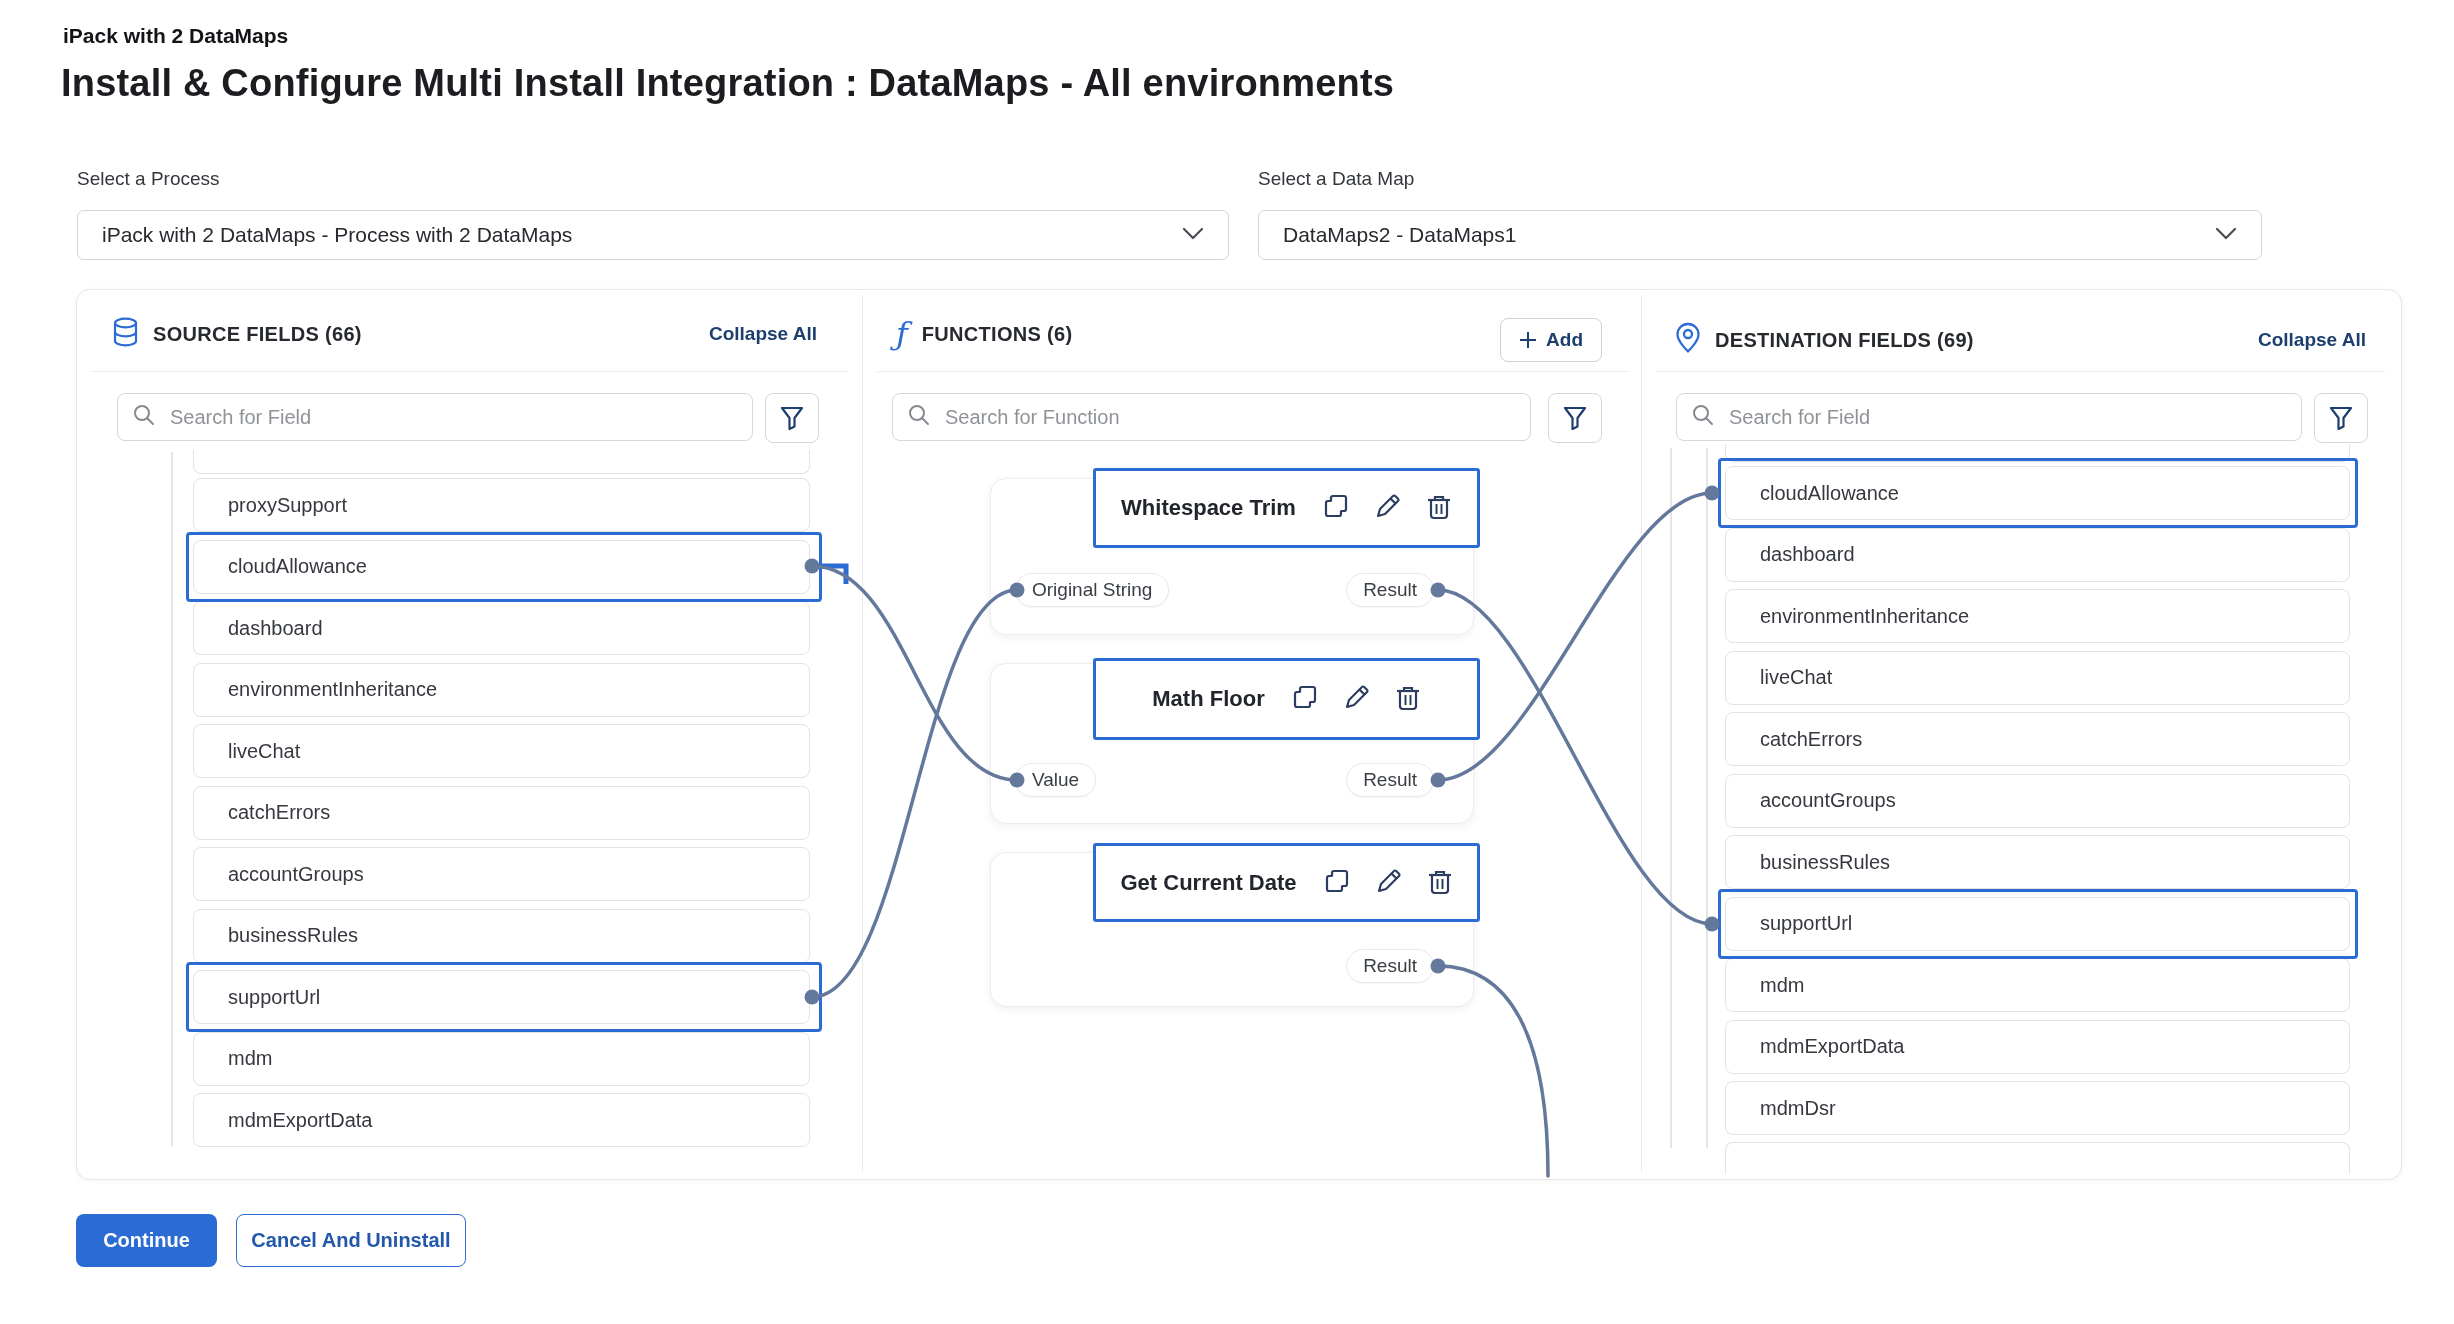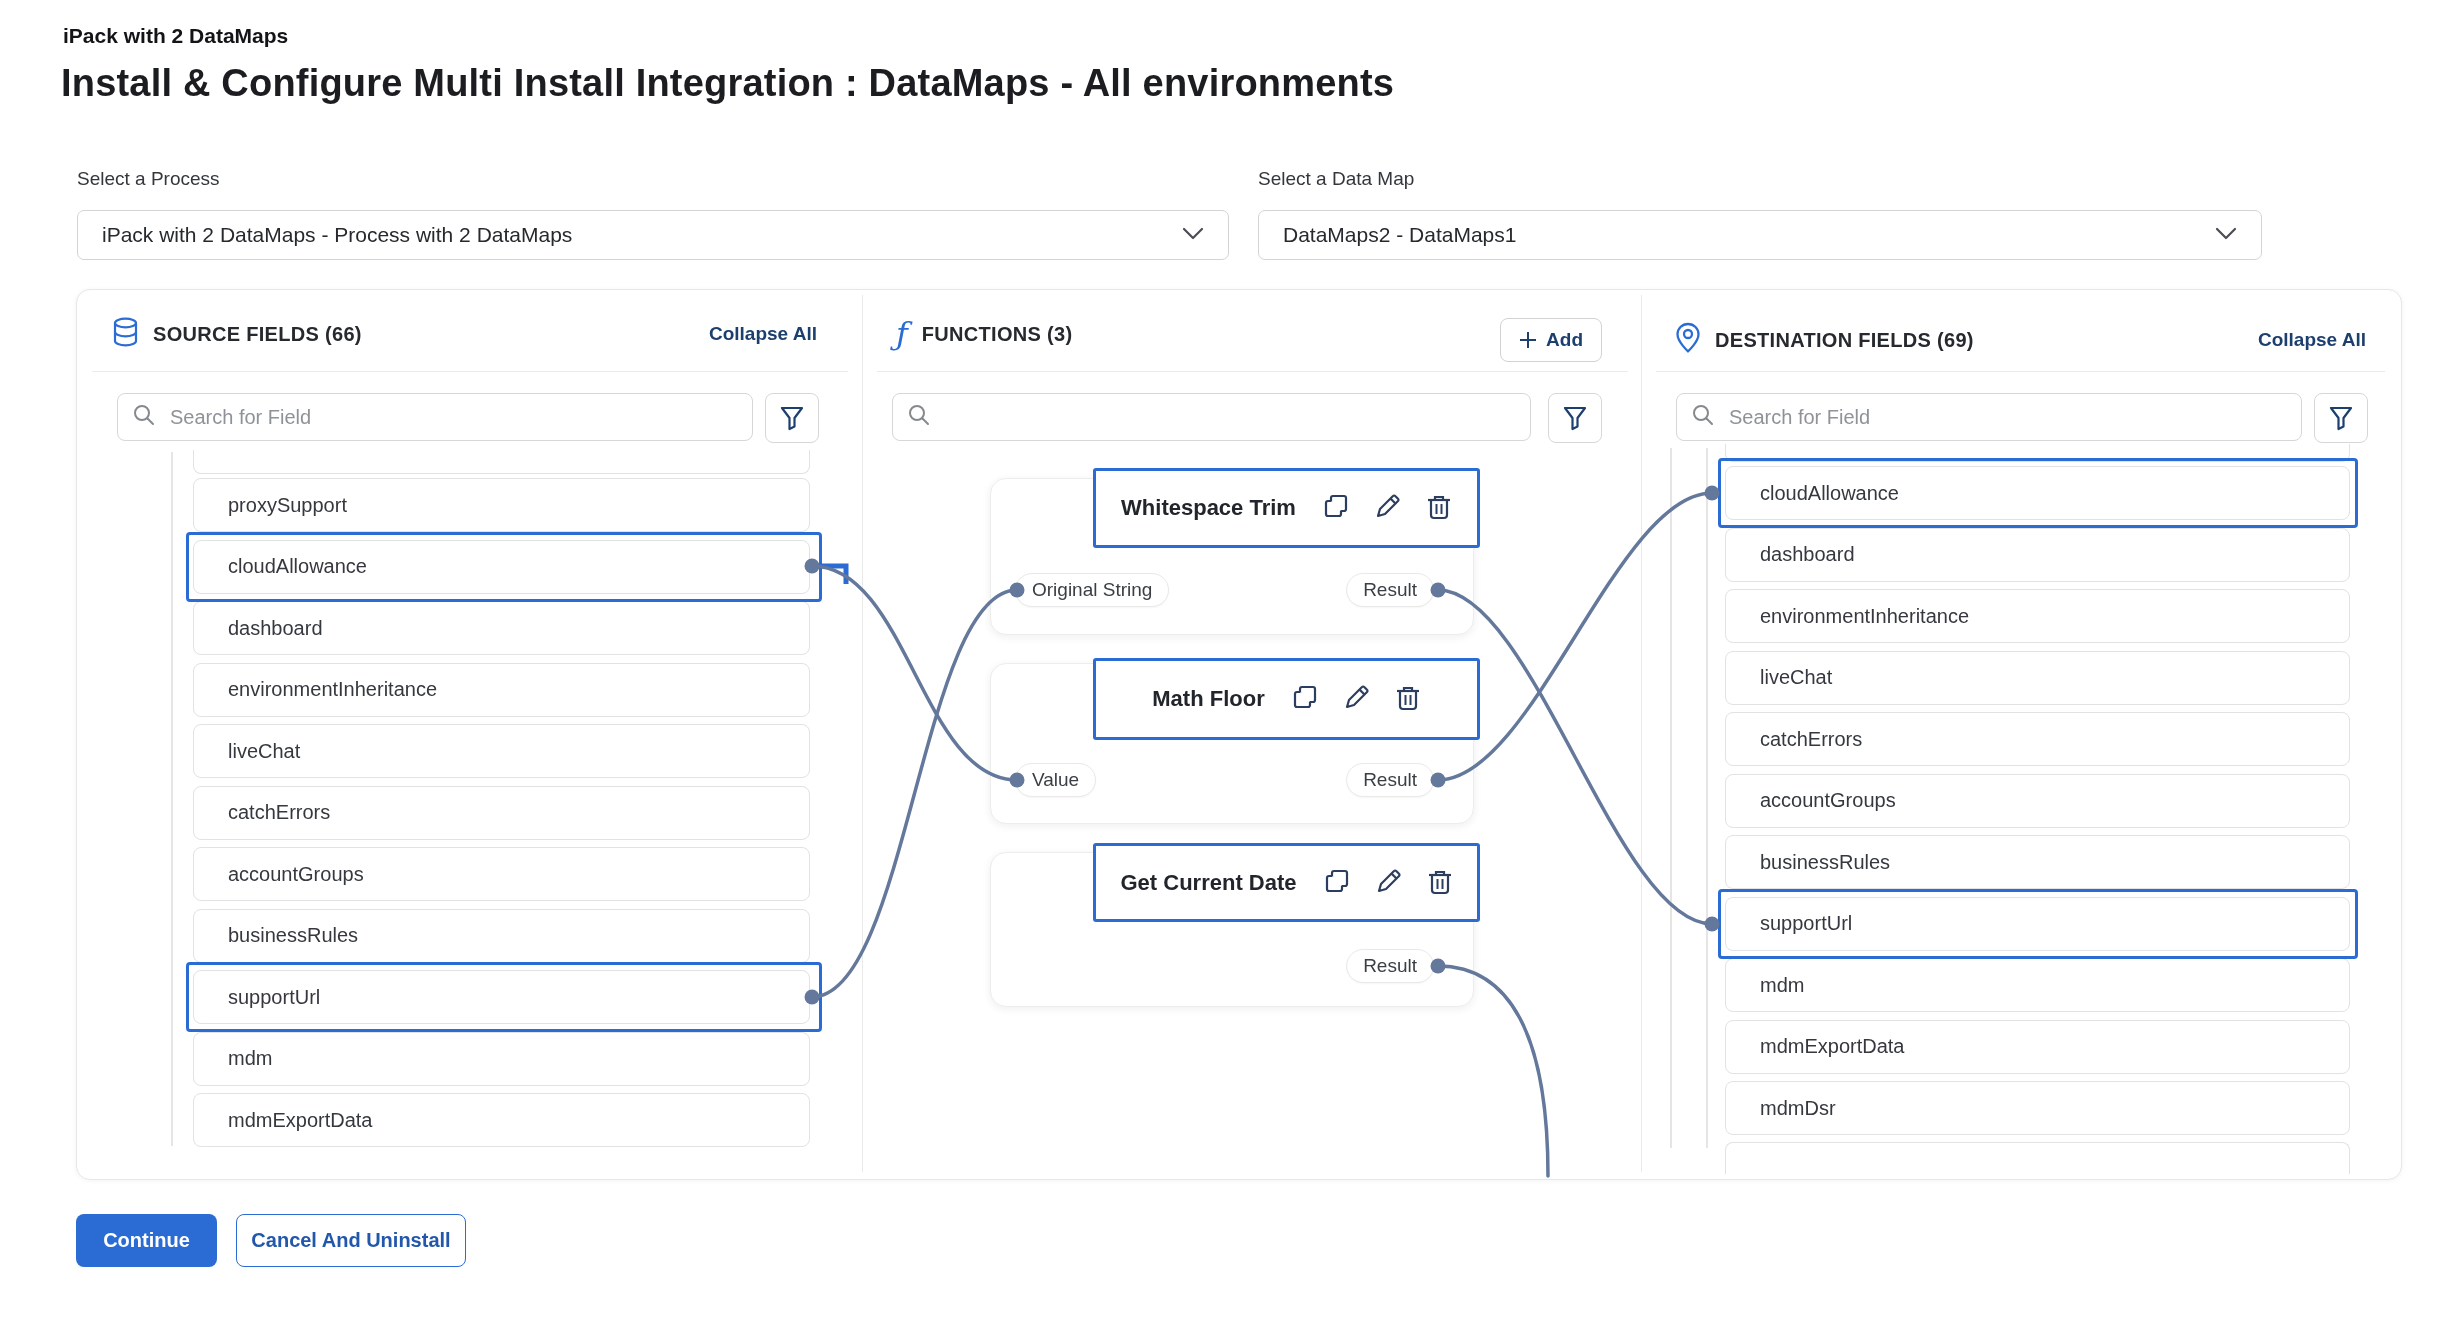--- a/index.html
+++ b/index.html
@@ -112,38 +112,39 @@
   <input placeholder="Search for Field" style="">
 </div>
 <div class="abs filter-btn" style="left:765px;top:393px;">
   <svg width="26" height="26" viewBox="0 0 26 26">
       <path d="M3 3 h20 l-7.5 10 v8.5 l-5 2.5 v-11 z" fill="none" stroke="#1d3f6e" stroke-width="2.2" stroke-linejoin="round"></path>
     </svg>
 </div>
 
 <div class="abs hdr-row" style="left:896px;top:312px;width:706px;">
   <span style="font-family:'DejaVu Serif',serif;font-style:italic;font-size:32px;color:#2b6cd4;line-height:30px;">ƒ</span>
-  <span class="panel-title">FUNCTIONS (3)</span>
+  <span class="panel-title">FUNCTIONS (6)</span>
   <span style="flex:1"></span>
   <span class="add-btn">
     <svg width="18" height="18" viewBox="0 0 18 18">
         <line x1="9" y1="1" x2="9" y2="17" stroke="#1d3f6e" stroke-width="2"></line>
         <line x1="1" y1="9" x2="17" y2="9" stroke="#1d3f6e" stroke-width="2"></line>
       </svg>
     <span>Add</span>
   </span>
 </div>
 <div class="abs hdivider" style="left:877px;top:371px;width:751px;"></div>
 <div class="abs search-box" style="left:892px;top:393px;width:639px;">
   <span>
     <svg width="24" height="24" viewBox="0 0 24 24">
         <circle cx="10" cy="10" r="7" fill="none" stroke="#85898e" stroke-width="2"></circle>
         <line x1="15.5" y1="15.5" x2="21" y2="21" stroke="#85898e" stroke-width="2" stroke-linecap="round"></line>
       </svg>
   </span>
+  <input placeholder="Search for Function" style="">
 </div>
 <div class="abs filter-btn" style="left:1548px;top:393px;">
   <svg width="26" height="26" viewBox="0 0 26 26">
       <path d="M3 3 h20 l-7.5 10 v8.5 l-5 2.5 v-11 z" fill="none" stroke="#1d3f6e" stroke-width="2.2" stroke-linejoin="round"></path>
     </svg>
 </div>
 
 <div class="abs hdr-row" style="left:1675px;top:318px;width:691px;">
   <span>
     <svg width="26" height="32" viewBox="0 0 26 32">

